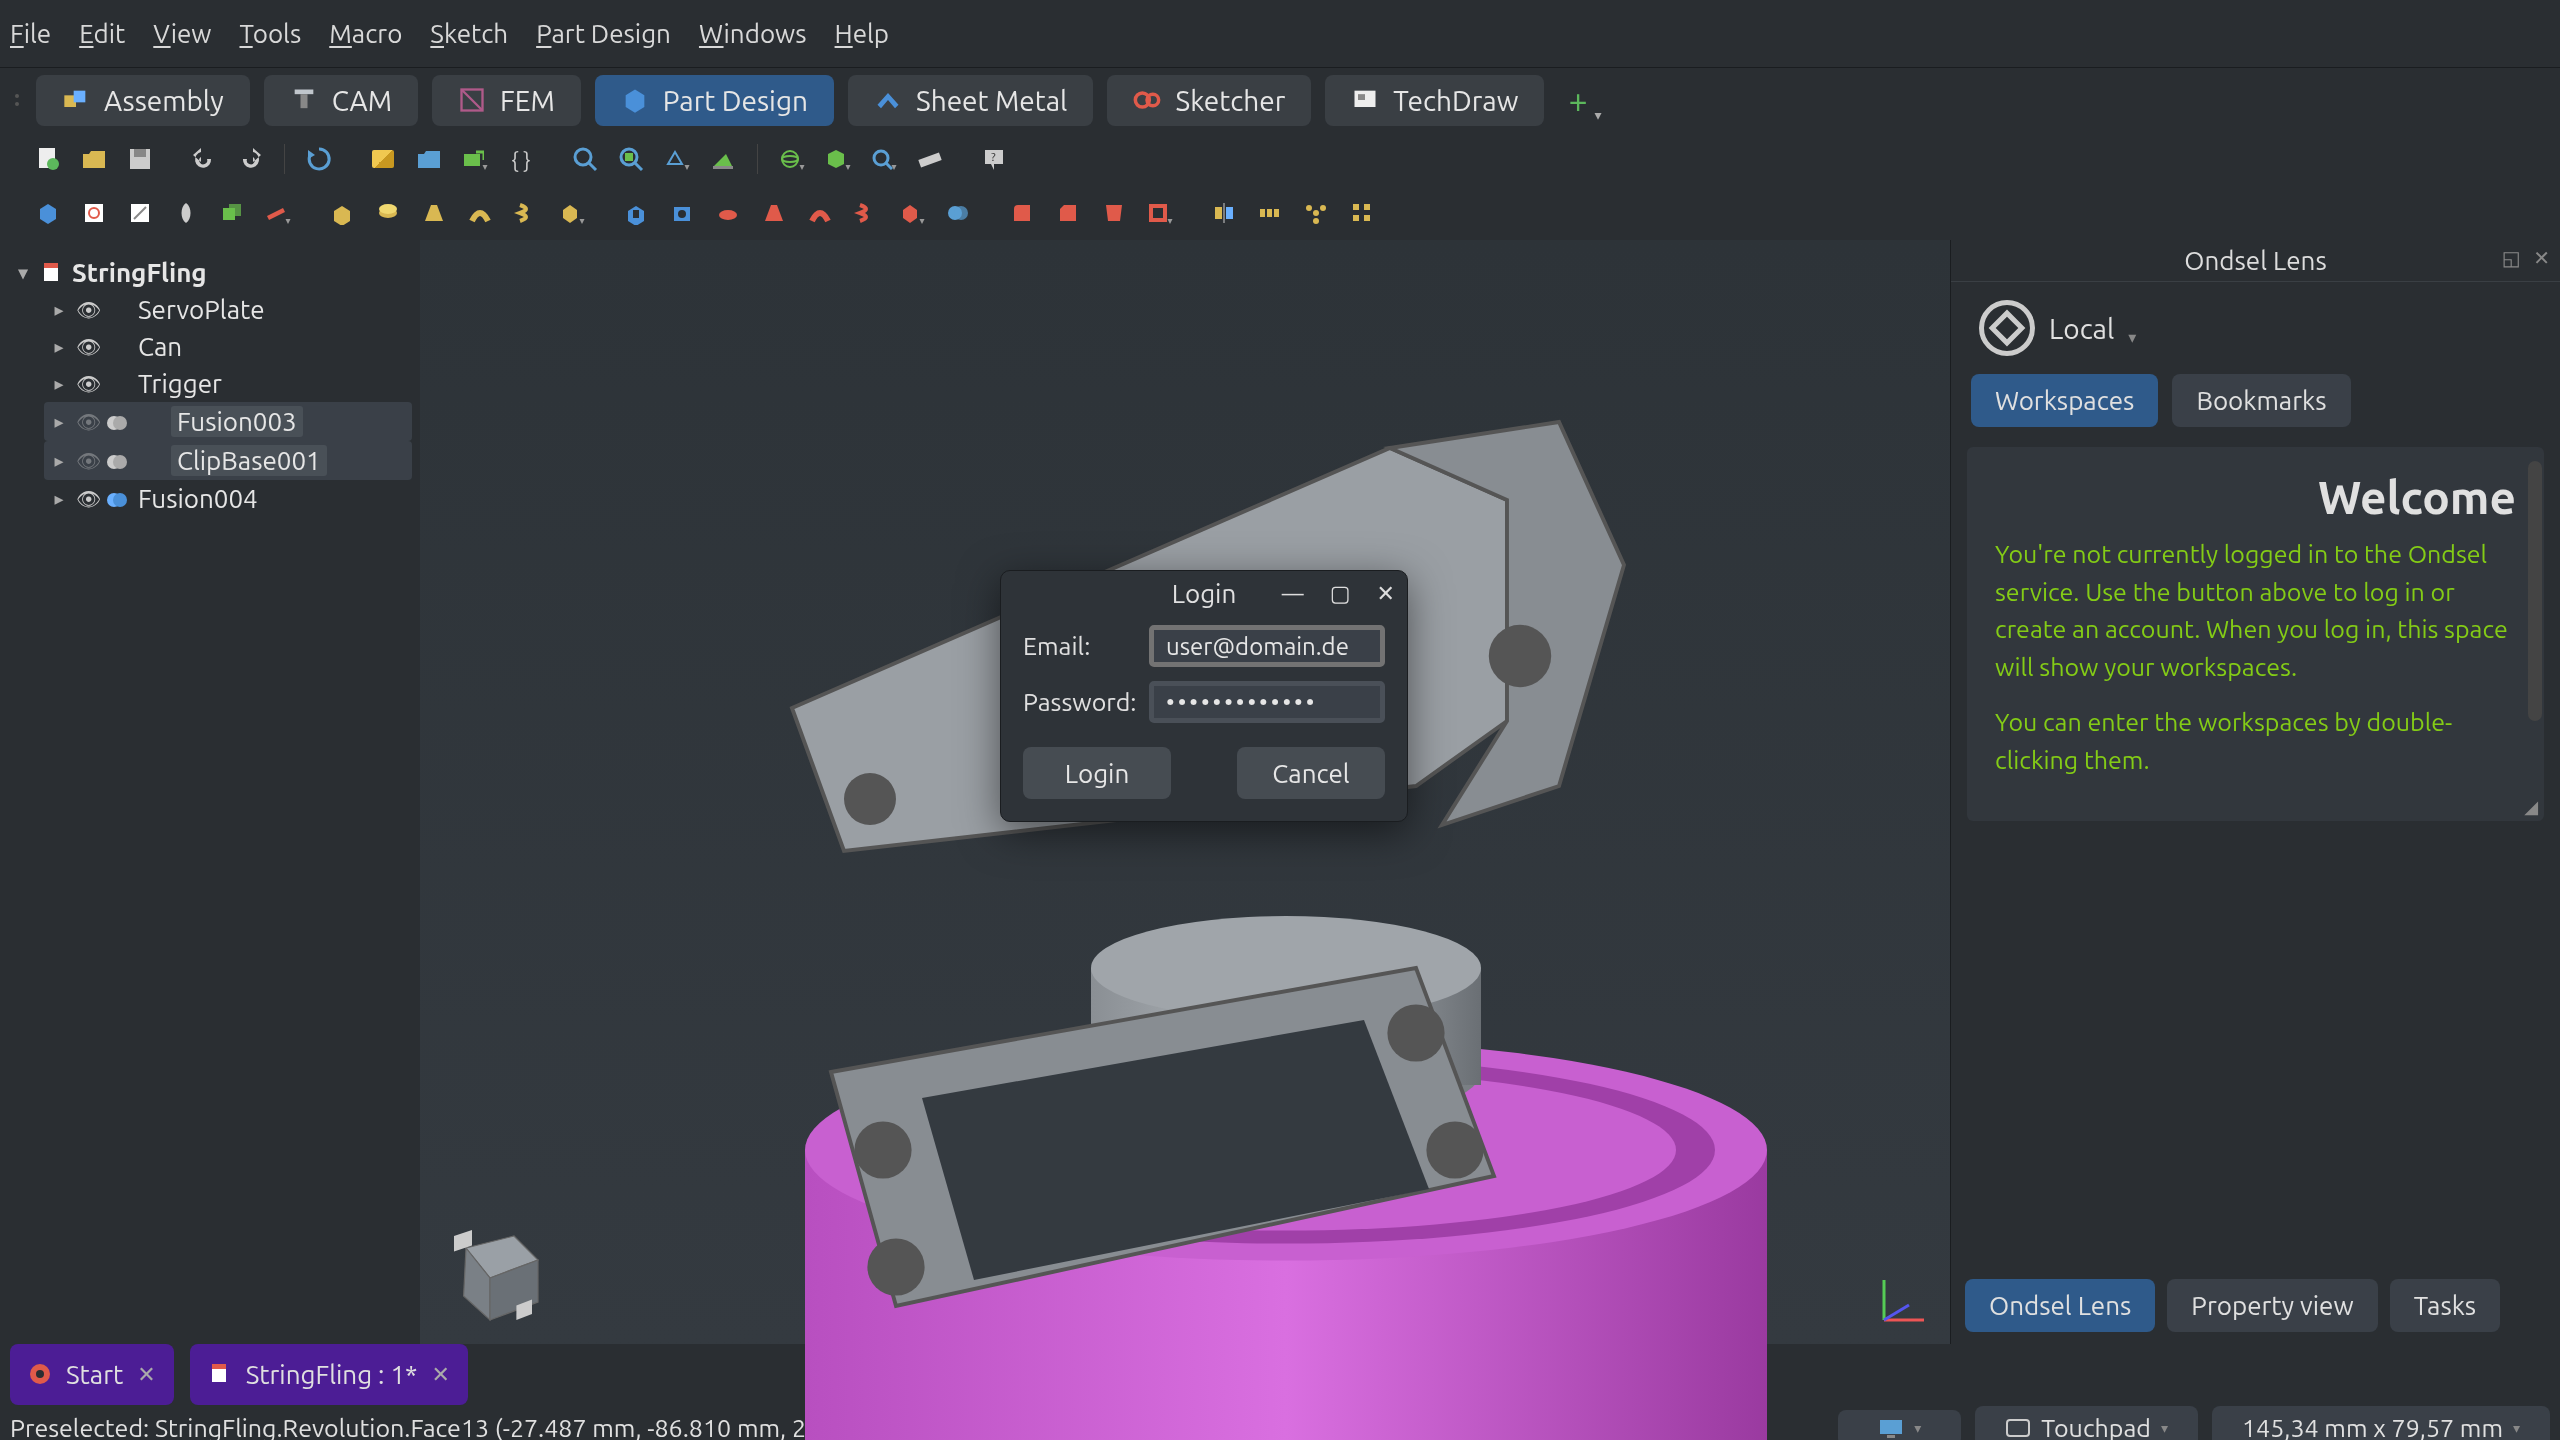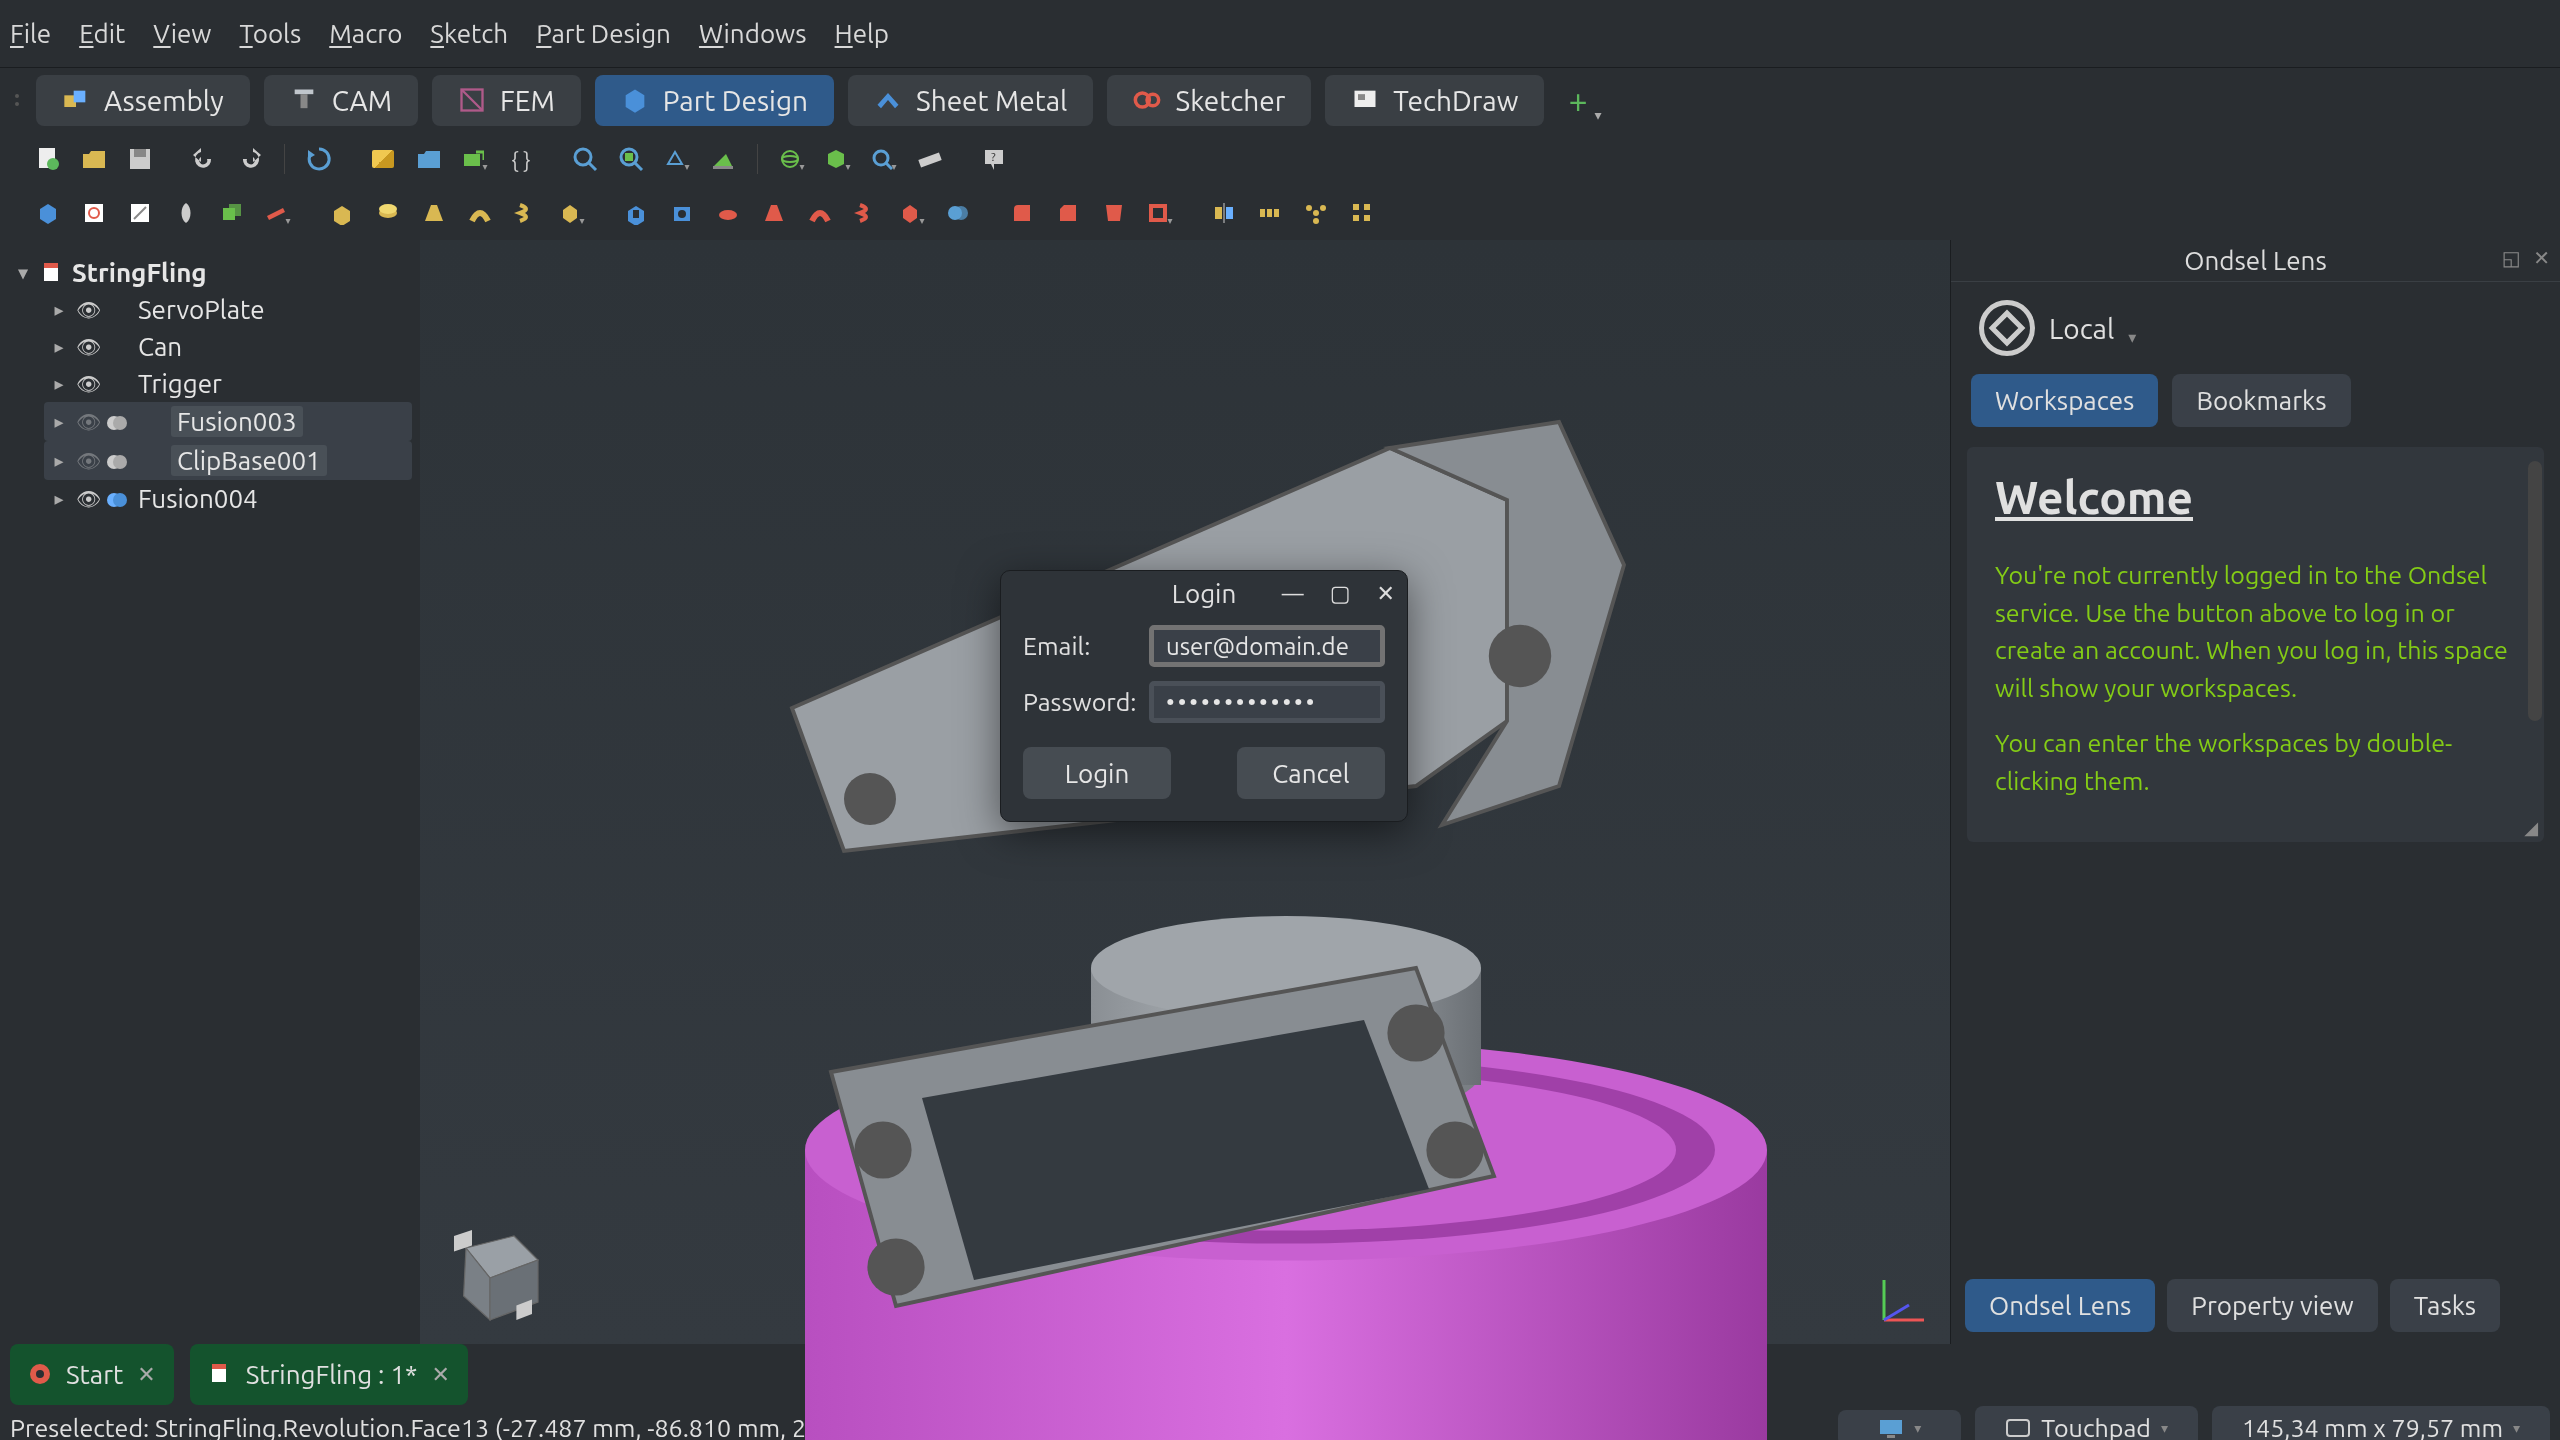--- a/index.html
+++ b/index.html
@@ -46,30 +46,30 @@
 
 .rp-title { text-align: center; padding: 6px; font-size: 26px; color: #ddd; border-bottom: 1px solid #3a3f44; position: relative; }
 .rp-title .winbtns { position: absolute; right: 6px; top: 6px; font-size: 20px; color: #888; letter-spacing: 4px; }
 .rp-local { display: flex; align-items: center; gap: 14px; padding: 18px 28px; }
 .rp-local-icon { width: 56px; height: 56px; border: 5px solid #ccc; border-radius: 50%; position: relative; }
 .rp-local-icon::after { content: ""; position: absolute; inset: 10px; border: 5px solid #ccc; transform: rotate(45deg); }
 .rp-tabs { display: flex; gap: 14px; padding: 0 20px 14px; }
 .rp-tab { padding: 12px 24px; background: #3a4048; border-radius: 8px; font-size: 26px; cursor: pointer; }
 .rp-tab.active { background: #2f5a8a; }
 .rp-card { margin: 6px 16px 12px; background: #32373d; border-radius: 6px; padding: 24px 28px; position: relative; }
-.rp-card h2 { font-size: 46px; text-align: left; font-weight: 600; margin-bottom: 34px; text-decoration: underline; }
+.rp-card h2 { font-size: 46px; text-align: right; font-weight: 600; margin-bottom: 13px; }
 .rp-card p { font-size: 25px; line-height: 1.5; margin-bottom: 18px; color: #84cc16; }
 .rp-card .corner { position: absolute; bottom: 4px; right: 6px; color: #888; font-size: 18px; }
 .rp-scroll { position: absolute; right: 2px; top: 14px; width: 14px; height: 260px; background: #444; border-radius: 7px; }
 .rp-bottom-tabs { display: flex; gap: 12px; padding: 12px 14px; margin-top: auto; }
 .rp-bottom-tabs .rp-tab { font-size: 26px; }
 
 
 .doc-tabs { display: flex; align-items: center; height: 60px; padding: 6px 10px; gap: 16px; background: #2a2e32; }
-.doc-tab { display: flex; align-items: center; gap: 14px; padding: 16px 18px; background: #14532d; border-radius: 8px; font-size: 26px; }
+.doc-tab { display: flex; align-items: center; gap: 14px; padding: 16px 18px; background: #4c1d95; border-radius: 8px; font-size: 26px; }
 .doc-tab .close { color: #aaa; font-size: 22px; }
 .doc-tab .dico { width: 24px; height: 24px; display: inline-block; }
 
 
 .status-bar { display: flex; align-items: center; height: 48px; padding: 0 10px; background: #2a2e32; font-size: 25px; gap: 14px; }
 .status-bar .spacer { flex: 1; }
 .status-btn { display: flex; align-items: center; gap: 10px; padding: 8px 30px; background: #3a4048; border-radius: 8px; font-size: 25px; }
 .status-btn.sm { padding: 8px 40px; }
 
 

